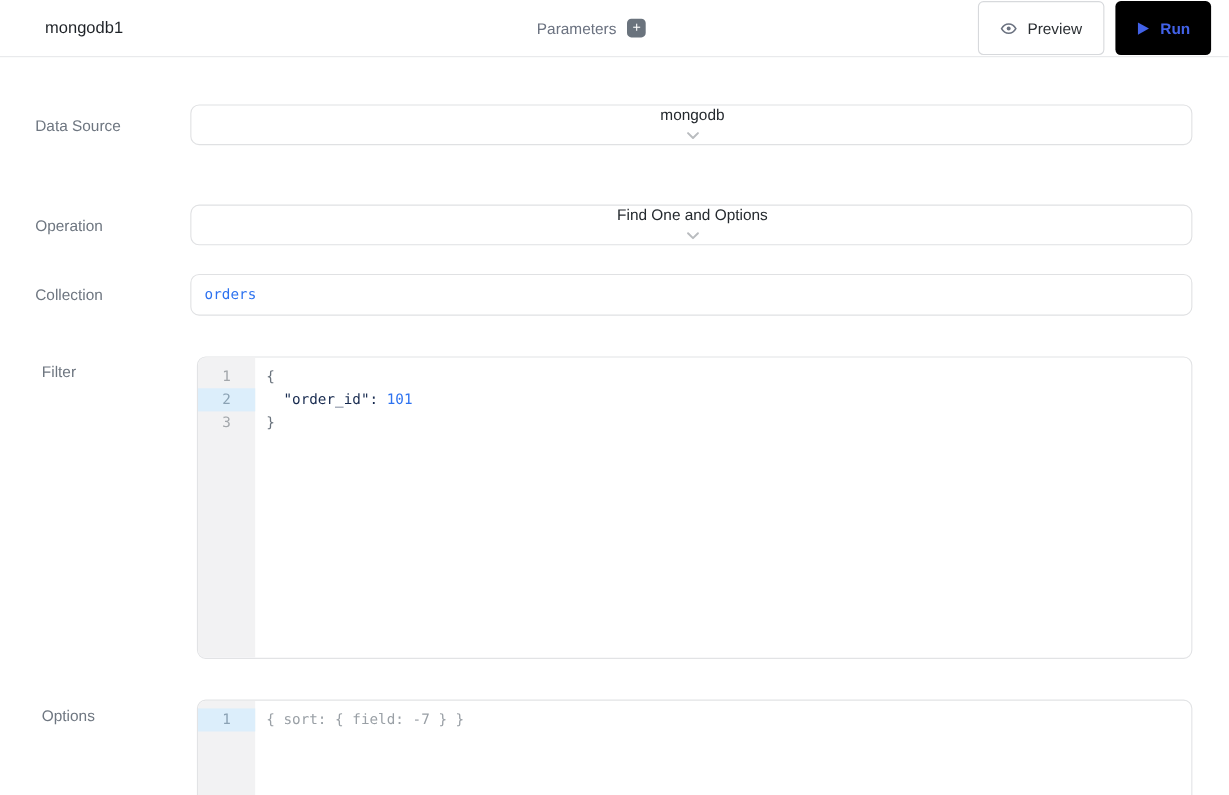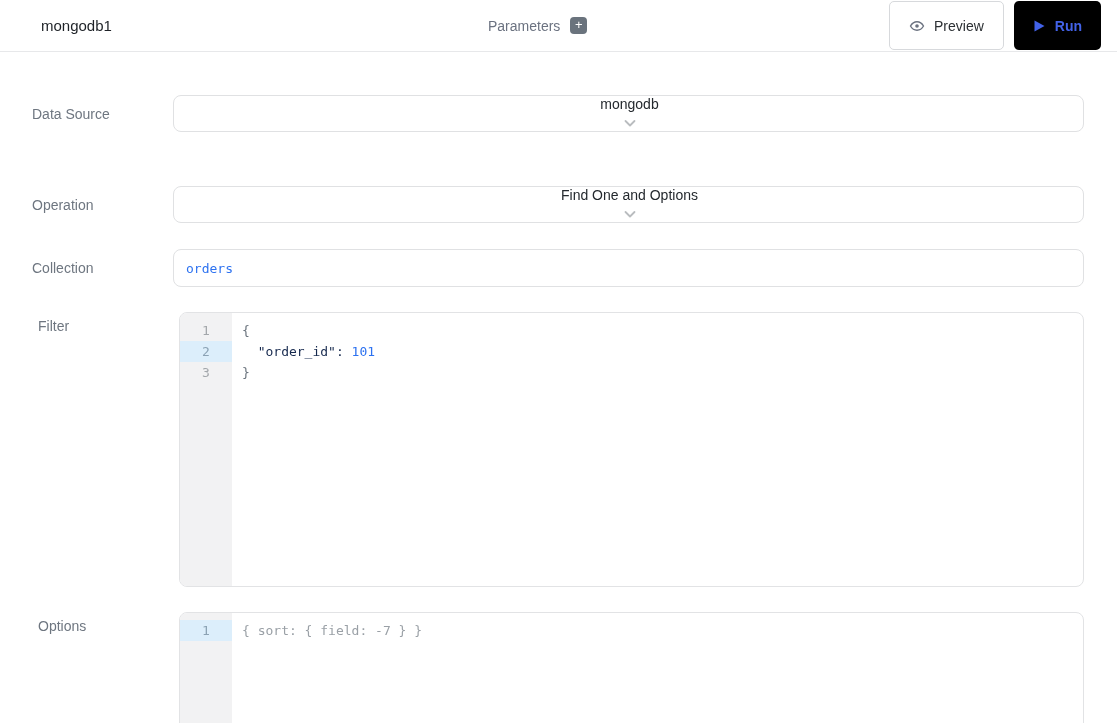--- a/index.html
+++ b/index.html
@@ -30,21 +30,21 @@
   }
   .btn-preview { background: #ffffff; border: 1px solid #d7d9dc; color: #2b2f33; }
   .btn-run { background: #000000; color: #4262e8; font-weight: 700; }
   .icon { display: inline-flex; align-items: center; }
 
   
   .content { padding-top: 43px; }
   .form-row { display: flex; padding-left: 38px; padding-right: 33px; }
   .form-row.row-gap-lg { margin-top: 54px; }
   .form-row.row-gap-md { margin-top: 26px; }
-  .form-row.row-gap-sm { margin-top: 25px; }
+  .form-row.row-gap-sm { margin-top: 37px; }
   .form-label {
     width: 141px; flex: 0 0 141px; font-size: 14px; color: #6e7680;
   }
   .row-center { align-items: center; padding-left: 32px; }
   .row-top { align-items: flex-start; }
   .row-top .form-label { padding-top: 6px; }
 
   .field { flex: 1; min-width: 0; }
   .dropdown {
     height: 37px; background: #ffffff; border: 1px solid #e0e1e3; border-radius: 8px;

